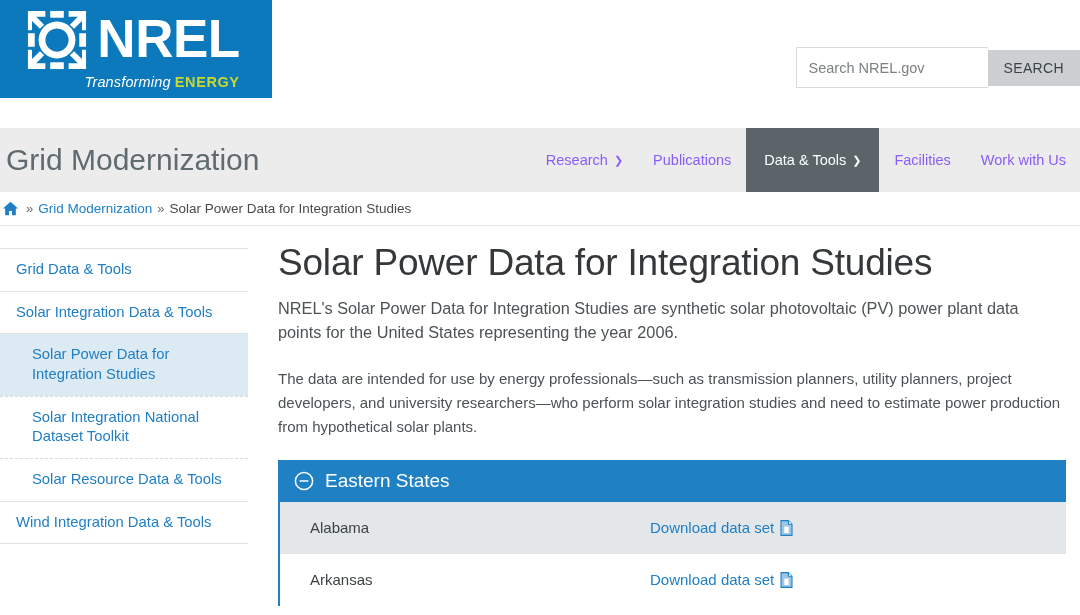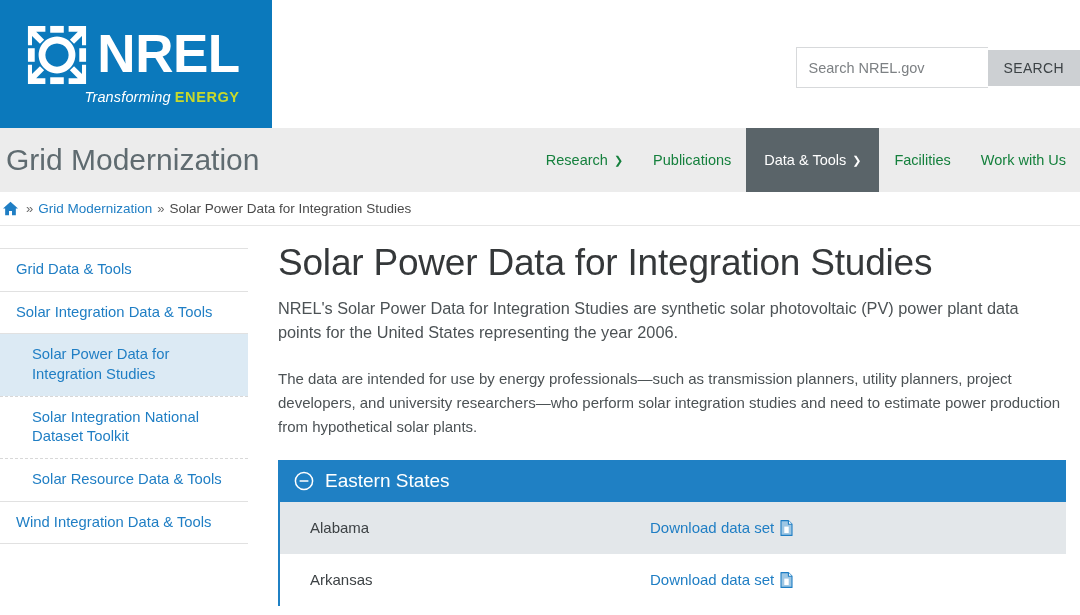--- a/index.html
+++ b/index.html
@@ -16,21 +16,21 @@
   
   .masthead {
     position: relative;
     height: 128px;
     background: #ffffff;
     display: flex;
     align-items: flex-start;
   }
   .logo-block {
     width: 272px;
-    height: 128px;
+    height: 98px;
     background: #0b79bc;
     display: flex;
     align-items: center;
     justify-content: center;
     flex-shrink: 0;
   }
   .logo-inner {
     display: flex;
     flex-direction: column;
     align-items: flex-end;
@@ -109,21 +109,21 @@
   .nav-links {
     margin-left: auto;
     display: flex;
     align-items: stretch;
   }
   .nav-item {
     display: flex;
     align-items: center;
     padding: 0 15px;
     font-size: 14.5px;
-    color: #15803d;
+    color: #8b5cf6;
     white-space: nowrap;
     cursor: pointer;
     text-decoration: none;
   }
   .nav-item.active {
     background: #5a6469;
     color: #ffffff;
     padding: 0 18px;
   }
   .nav-item .caret { margin-left: 6px; font-size: 11px; line-height: 1; }

